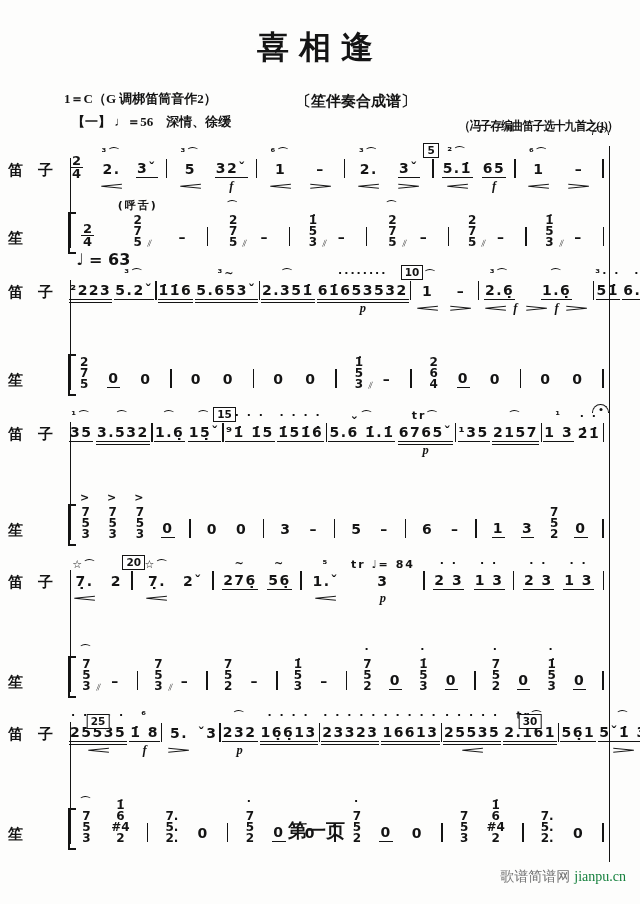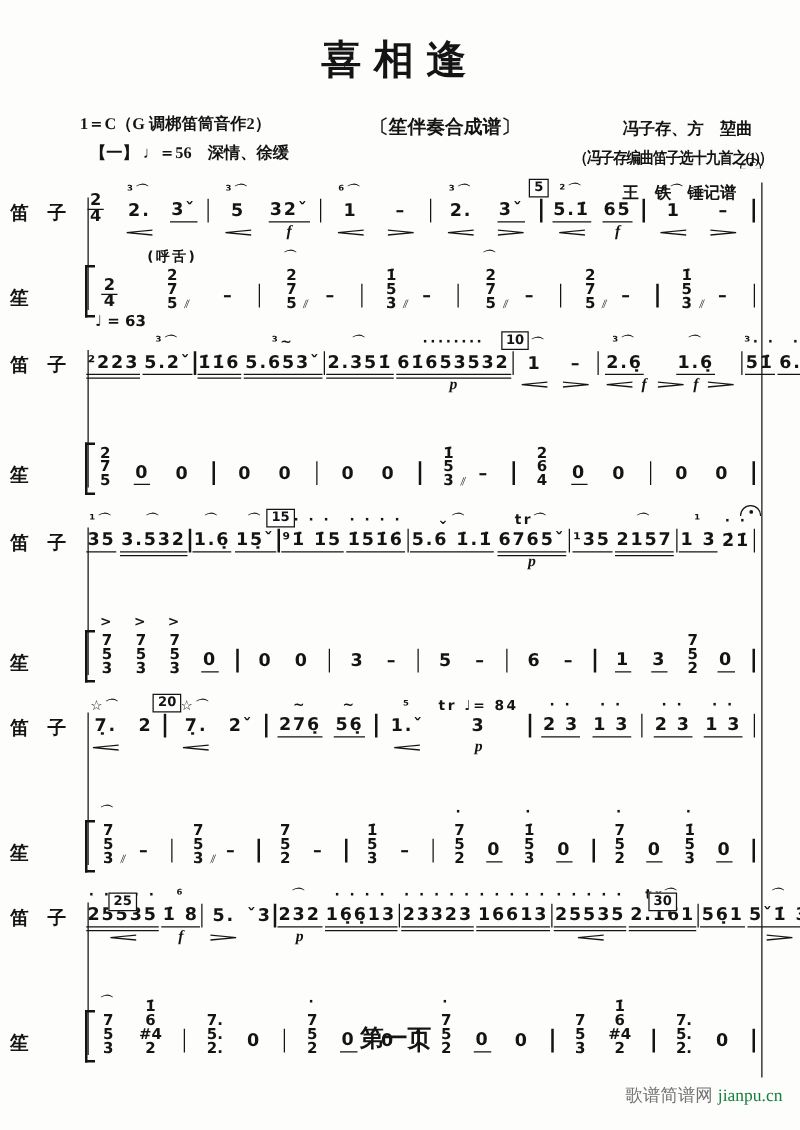--- a/index.html
+++ b/index.html
@@ -19,21 +19,21 @@
           justify-content:space-between;}
   .system::before{content:"";position:absolute;left:62px;top:14px;bottom:14px;width:1.2px;background:#141414;}
   .sys1{top:144px;height:118px;}
   .sys2{top:266px;height:138px;}
   .sys3{top:408px;height:146px;}
   .sys4{top:556px;height:150px;}
   .sys5{top:708px;height:150px;}
   .staff{display:flex;align-items:flex-end;position:relative;}
   .plabel{flex:none;width:60px;font-size:15px;font-weight:bold;margin-bottom:14px;white-space:pre;}
   .music{flex:1;display:flex;justify-content:space-between;align-items:flex-end;min-width:0;}
-  .linetempo{position:absolute;left:68px;top:-16px;font-size:12px;font-weight:bold;
+  .linetempo{position:absolute;left:68px;top:-16px;font-size:16px;font-weight:bold;
              font-family:"DejaVu Sans",sans-serif;}
   
   .tok{display:inline-flex;flex-direction:column;align-items:center;position:relative;margin:0 1px;}
   .top{height:15px;line-height:15px;font-size:11px;font-weight:bold;white-space:nowrap;
        letter-spacing:2px;font-family:"DejaVu Sans",sans-serif;}
   .main{height:18px;line-height:18px;font-family:"DejaVu Sans",sans-serif;font-weight:bold;
         font-size:14px;letter-spacing:1.5px;white-space:nowrap;position:relative;padding:0 1px;}
   .u1{border-bottom:1.5px solid #141414;}
   .u2{border-bottom:1.5px solid #141414;}
   .u2::after{content:"";position:absolute;left:0;right:0;bottom:-4px;height:1.5px;background:#141414;}
@@ -67,24 +67,20 @@
   .pageno{position:absolute;left:288px;top:818px;font-size:19px;font-weight:bold;text-align:center;}
   .watermark{position:absolute;right:14px;top:868px;font-size:14px;}
   .wm-text{color:#737373;}
   .wm-link{color:#15803d;margin-left:4px;}
 </style>
 </head>
 <body>
 
 <div class="page">
   <div class="title">喜相逢</div>
-  <div class="composers">
-    <div>冯子存、方　堃曲</div>
-    <div>王　铁　锤记谱</div>
-  </div>
   <div class="keyline">1＝C（G 调梆笛筒音作2）</div>
   <div class="tempoline">【一】 ♩＝56　深情、徐缓</div>
   <div class="subtitle">〔笙伴奏合成谱〕</div>
   <div class="series">（冯子存编曲笛子选十九首之(1)）</div>
 
   <div id="systems">
       <div class="system sys1">
         <div class="staff dizi">
           <div class="plabel">笛　子</div>
           <div class="music">

